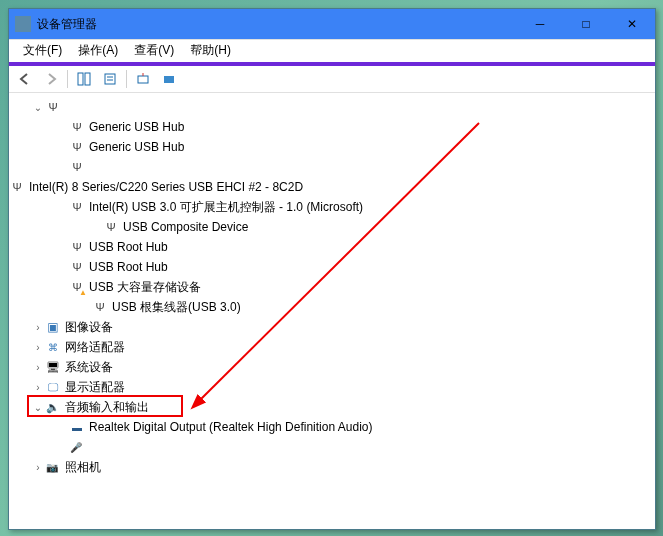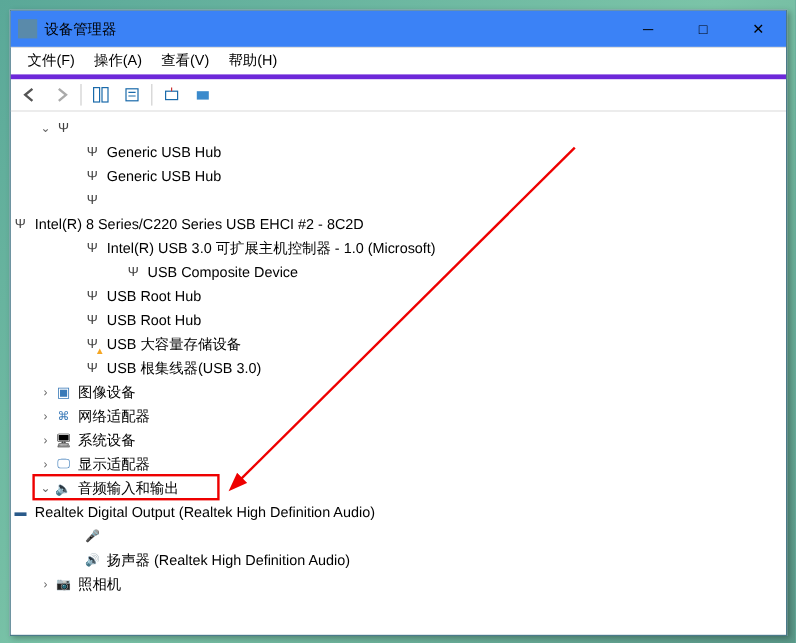--- a/index.html
+++ b/index.html
@@ -133,21 +133,21 @@
           <span class="lbl">USB Root Hub</span>
         </div>
       <div class="tree-row" style="padding-left:60px">
           <span class="ticon ico-usb"></span>
           <span class="lbl">USB Root Hub</span>
         </div>
       <div class="tree-row" style="padding-left:60px">
           <span class="ticon ico-usb-warn"></span>
           <span class="lbl">USB 大容量存储设备</span>
         </div>
-      <div class="tree-row" style="padding-left:60px">
+      <div class="tree-row" style="padding-left:83px">
           <span class="ticon ico-usb"></span>
           <span class="lbl">USB 根集线器(USB 3.0)</span>
         </div>
 
       <div class="tree-row" style="padding-left:22px">
         <span class="toggle">›</span>
         <span class="ticon ico-img"></span>
         <span class="lbl">图像设备</span>
       </div>
       <div class="tree-row" style="padding-left:22px">
@@ -164,30 +164,26 @@
         <span class="toggle">›</span>
         <span class="ticon ico-disp"></span>
         <span class="lbl">显示适配器</span>
       </div>
 
       <div class="tree-row" style="padding-left:22px">
         <span class="toggle">⌄</span>
         <span class="ticon ico-audio"></span>
         <span class="lbl">音频输入和输出</span>
       </div>
-      <div class="tree-row" style="">
+      <div class="tree-row" style="padding-left:60px">
           <span class="ticon ico-digital"></span>
           <span class="lbl">Realtek Digital Output (Realtek High Definition Audio)</span>
         </div>
       <div class="tree-row" style="padding-left:60px">
           <span class="ticon ico-mic"></span>
-        </div>
-      <div class="tree-row" style="padding-left:60px">
-          <span class="ticon ico-spk"></span>
-          <span class="lbl">扬声器 (Realtek High Definition Audio)</span>
         </div>
 
       <div class="tree-row" style="padding-left:22px">
         <span class="toggle">›</span>
         <span class="ticon ico-cam"></span>
         <span class="lbl">照相机</span>
       </div>
 
       <div class="hl" style="left:18px;top:302px;width:152px;height:18px"></div>
 

